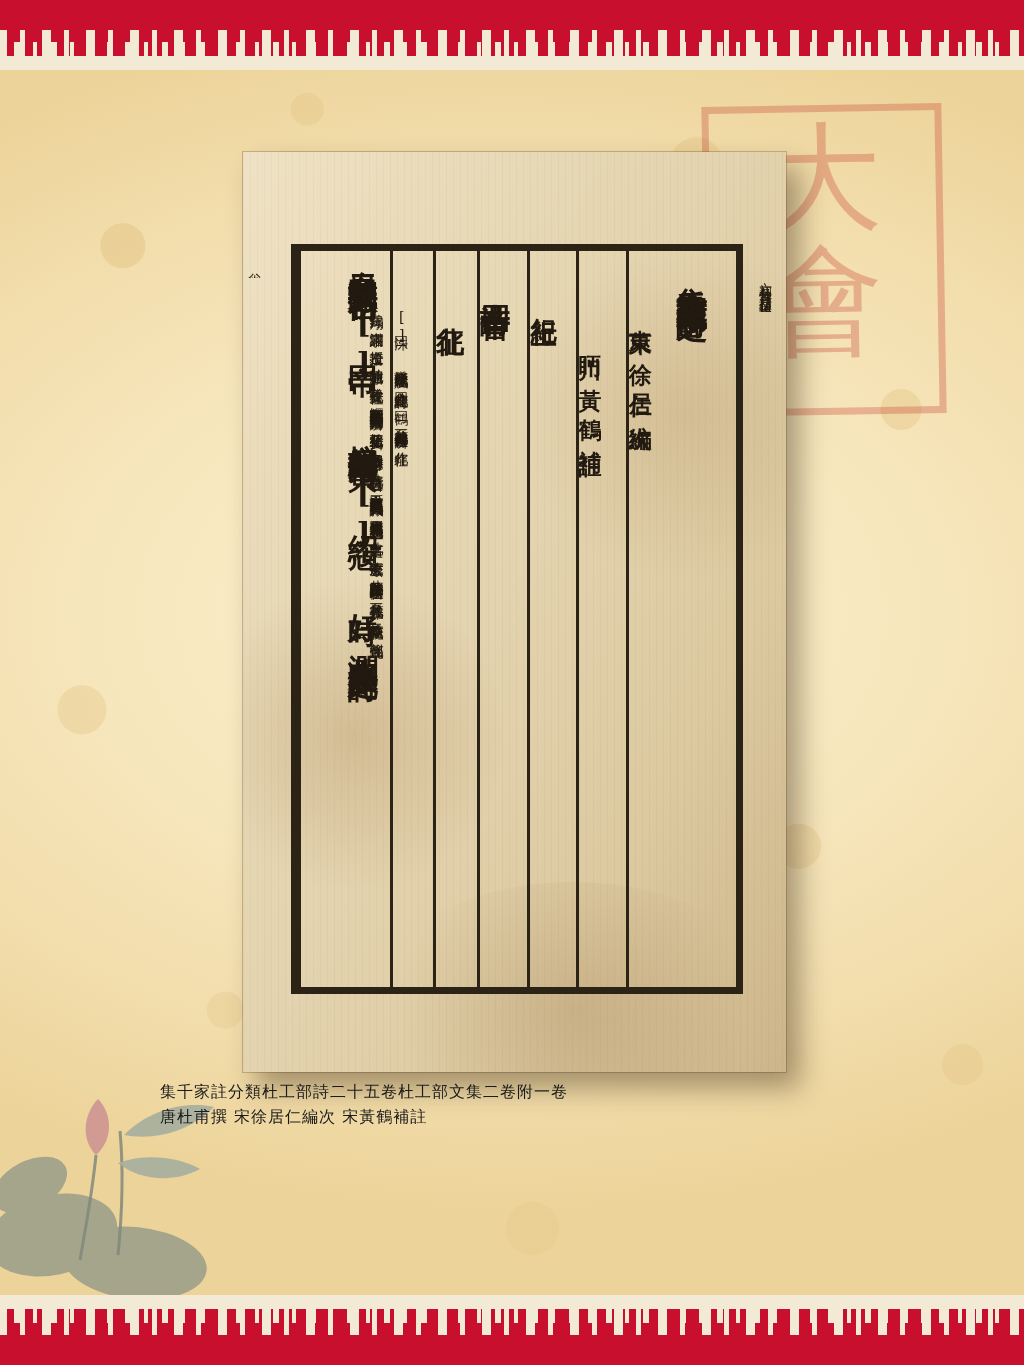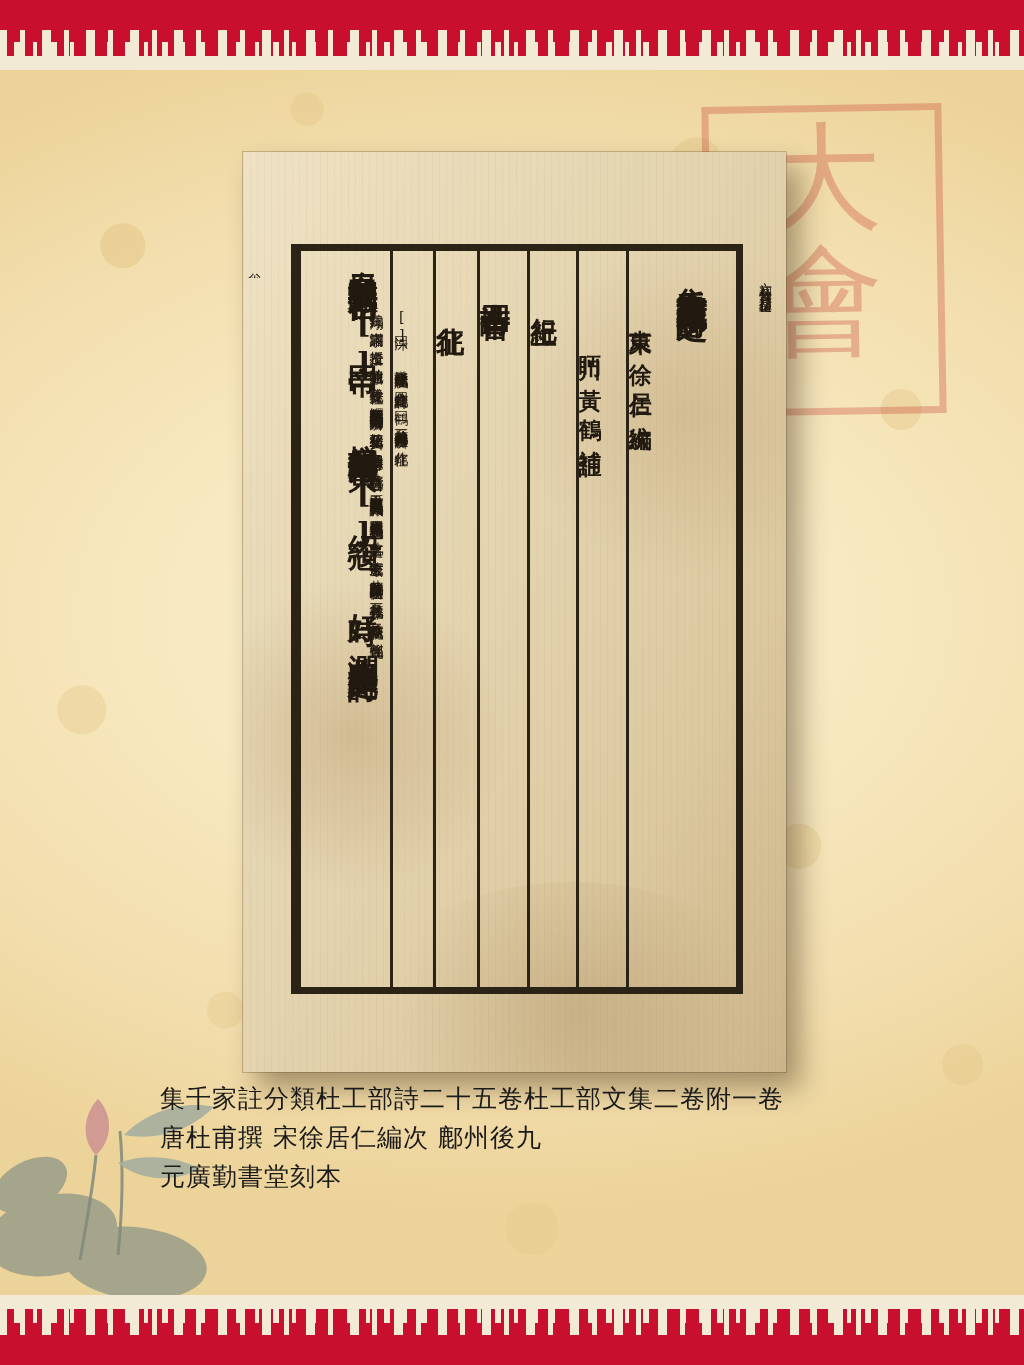--- a/index.html
+++ b/index.html
@@ -233,21 +233,21 @@
   }
 
   
   .caption {
     position: absolute;
     left: 160px;
     top: 1080px;
     width: 760px;
     font-family: "DejaVu Serif", serif;
     color: #1b1b1b;
-    font-size: 25px;
+    font-size: 16px;
     line-height: 1.55;
     letter-spacing: 1px;
   }
   .caption div { white-space: nowrap; }
 </style>
 </head>
 <body>
 
 <div id="page">
 
@@ -343,22 +343,21 @@
       <path d="M96 120 C80 104 84 78 98 64 C112 78 114 104 96 120 Z"></path>
     </g>
     <g fill="#9aa89f" opacity="0.9">
       <path d="M124 100 C150 74 186 66 214 72 C190 96 156 106 124 100 Z"></path>
       <path d="M118 128 C146 118 178 122 200 134 C174 148 140 146 118 128 Z"></path>
     </g>
   </svg>
 
   <div class="caption">
     <div>集千家註分類杜工部詩二十五卷杜工部文集二卷附一卷</div>
-    <div>唐杜甫撰  宋徐居仁編次  鄜州後九</div>
-    <div>元廣勤書堂刻本</div>
+    <div>唐杜甫撰  宋徐居仁編次  宋黃鶴補註</div>
   </div>
 
   <div class="band top">
     <div class="edge"></div>
     <div class="edge2"></div>
   </div>
   <div class="band-gap top"></div>
 
   <div class="band-gap bottom"></div>
   <div class="band bottom">

